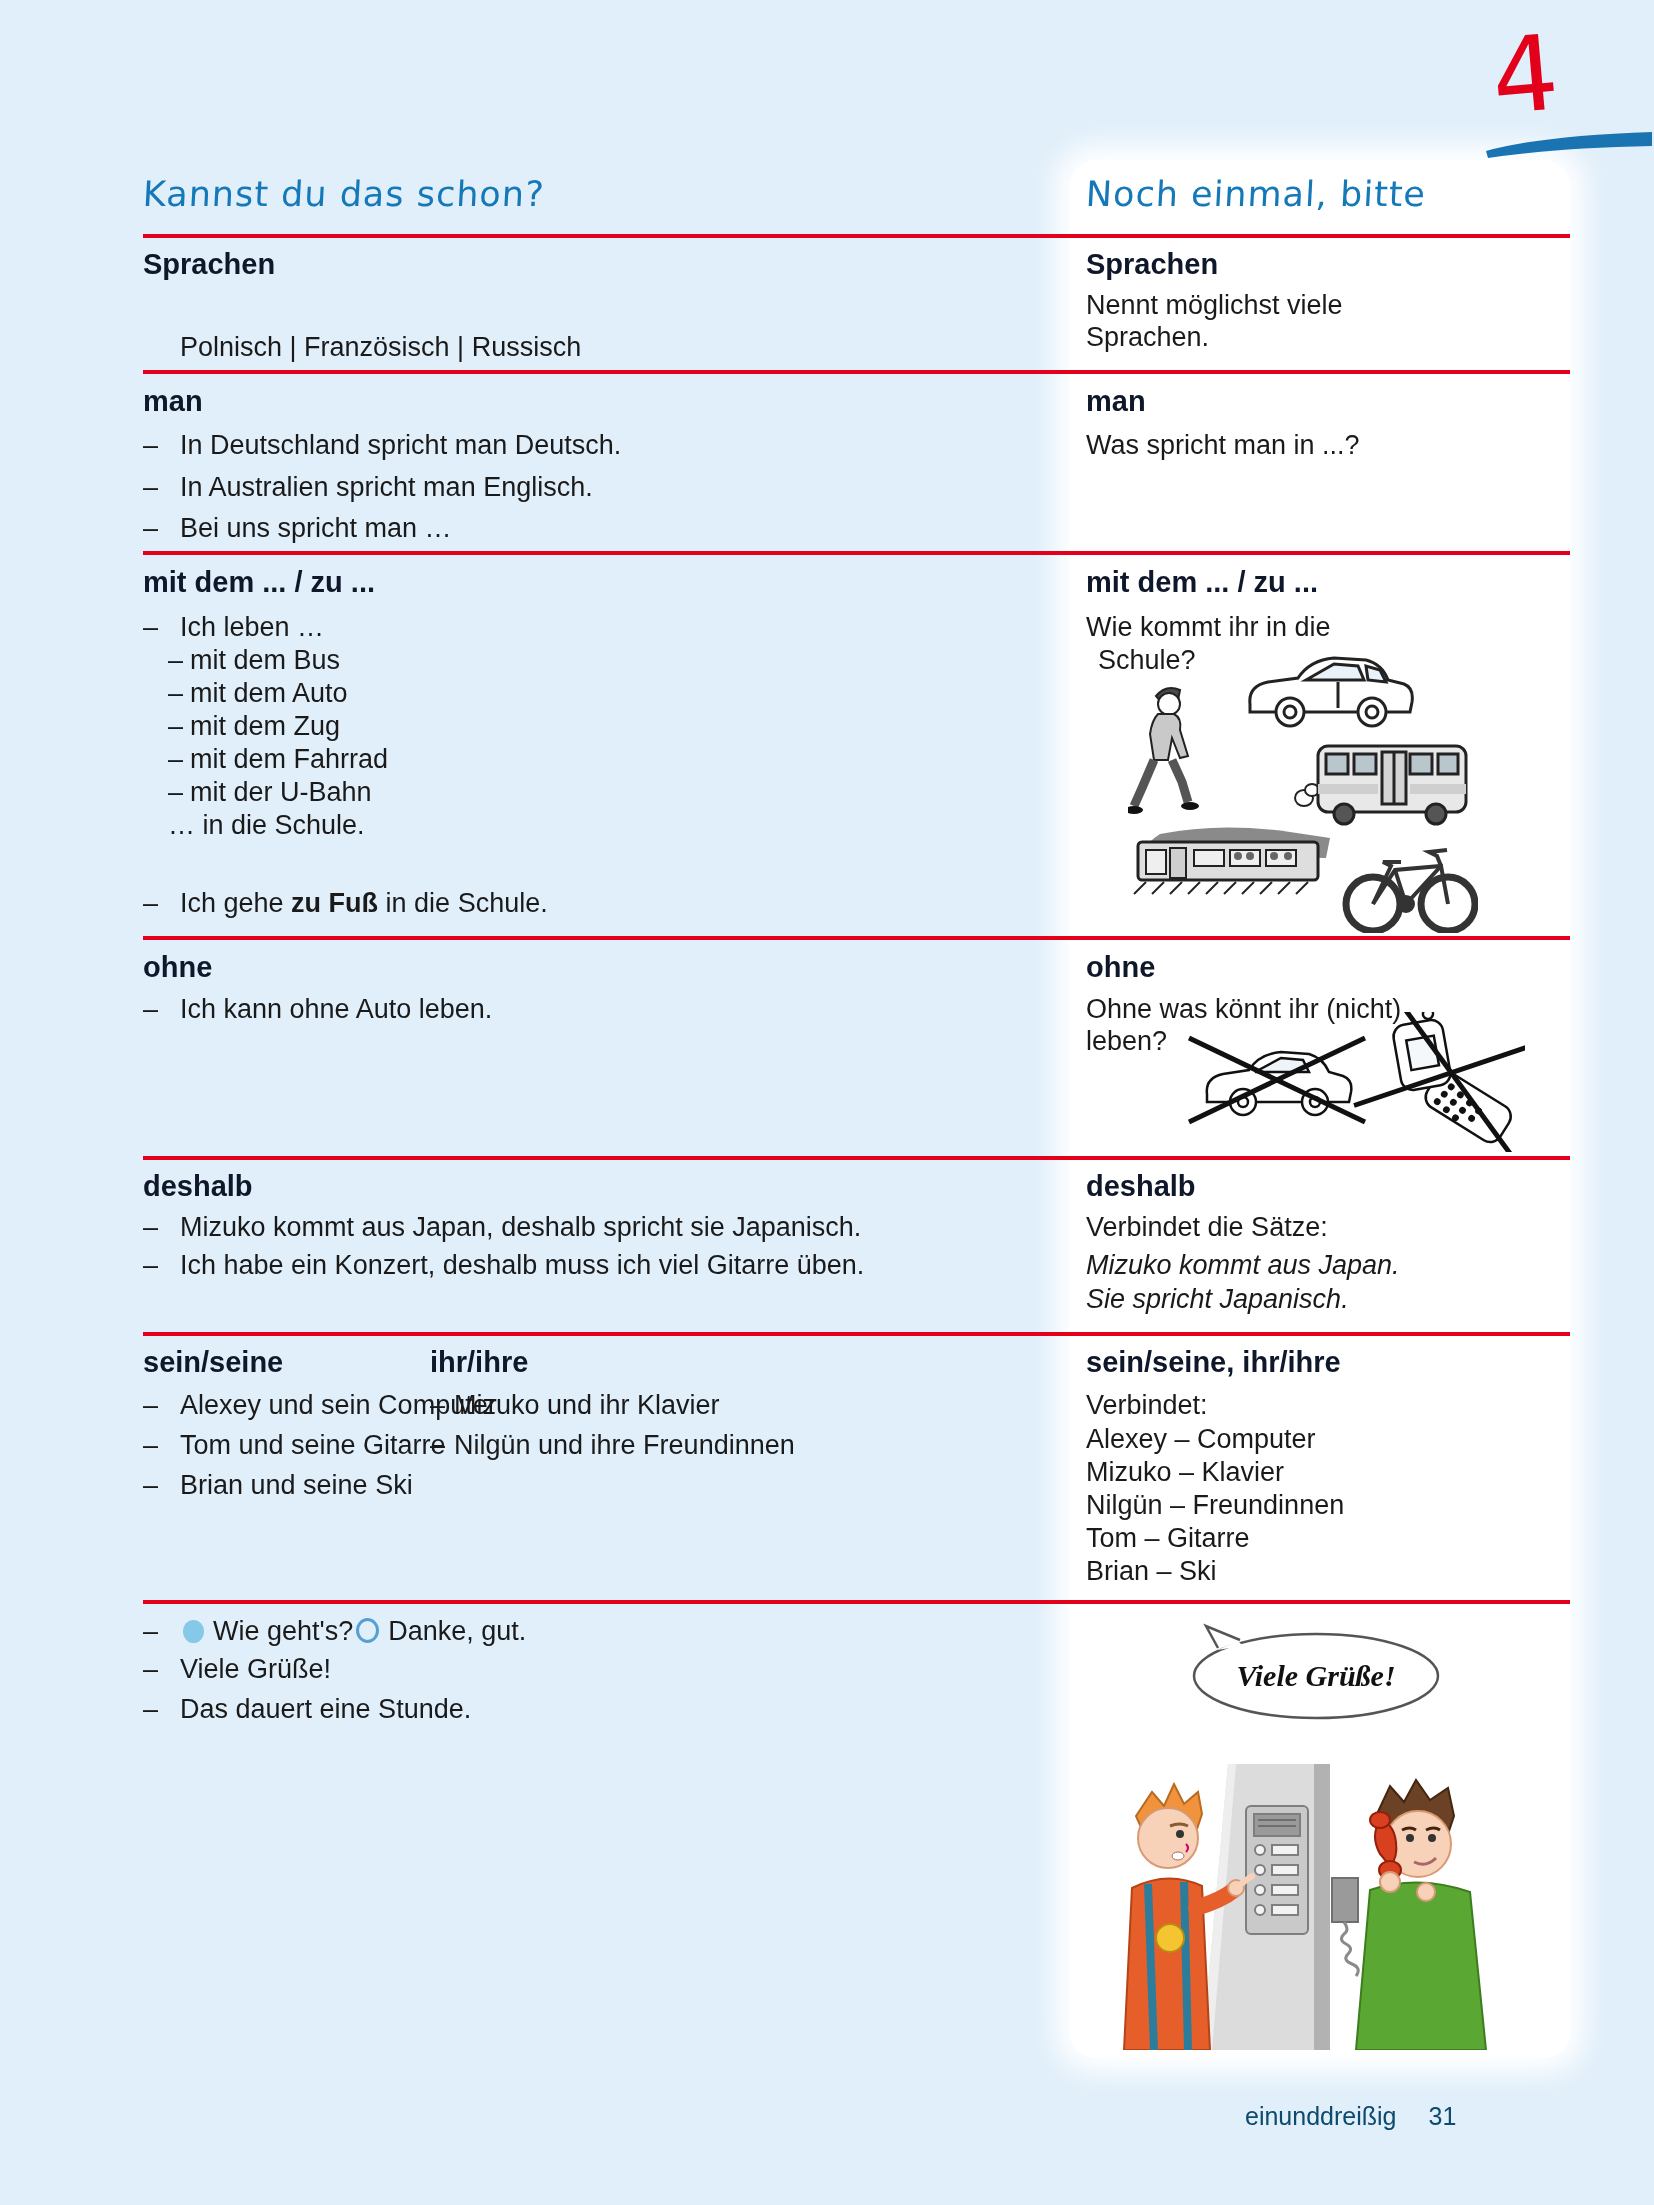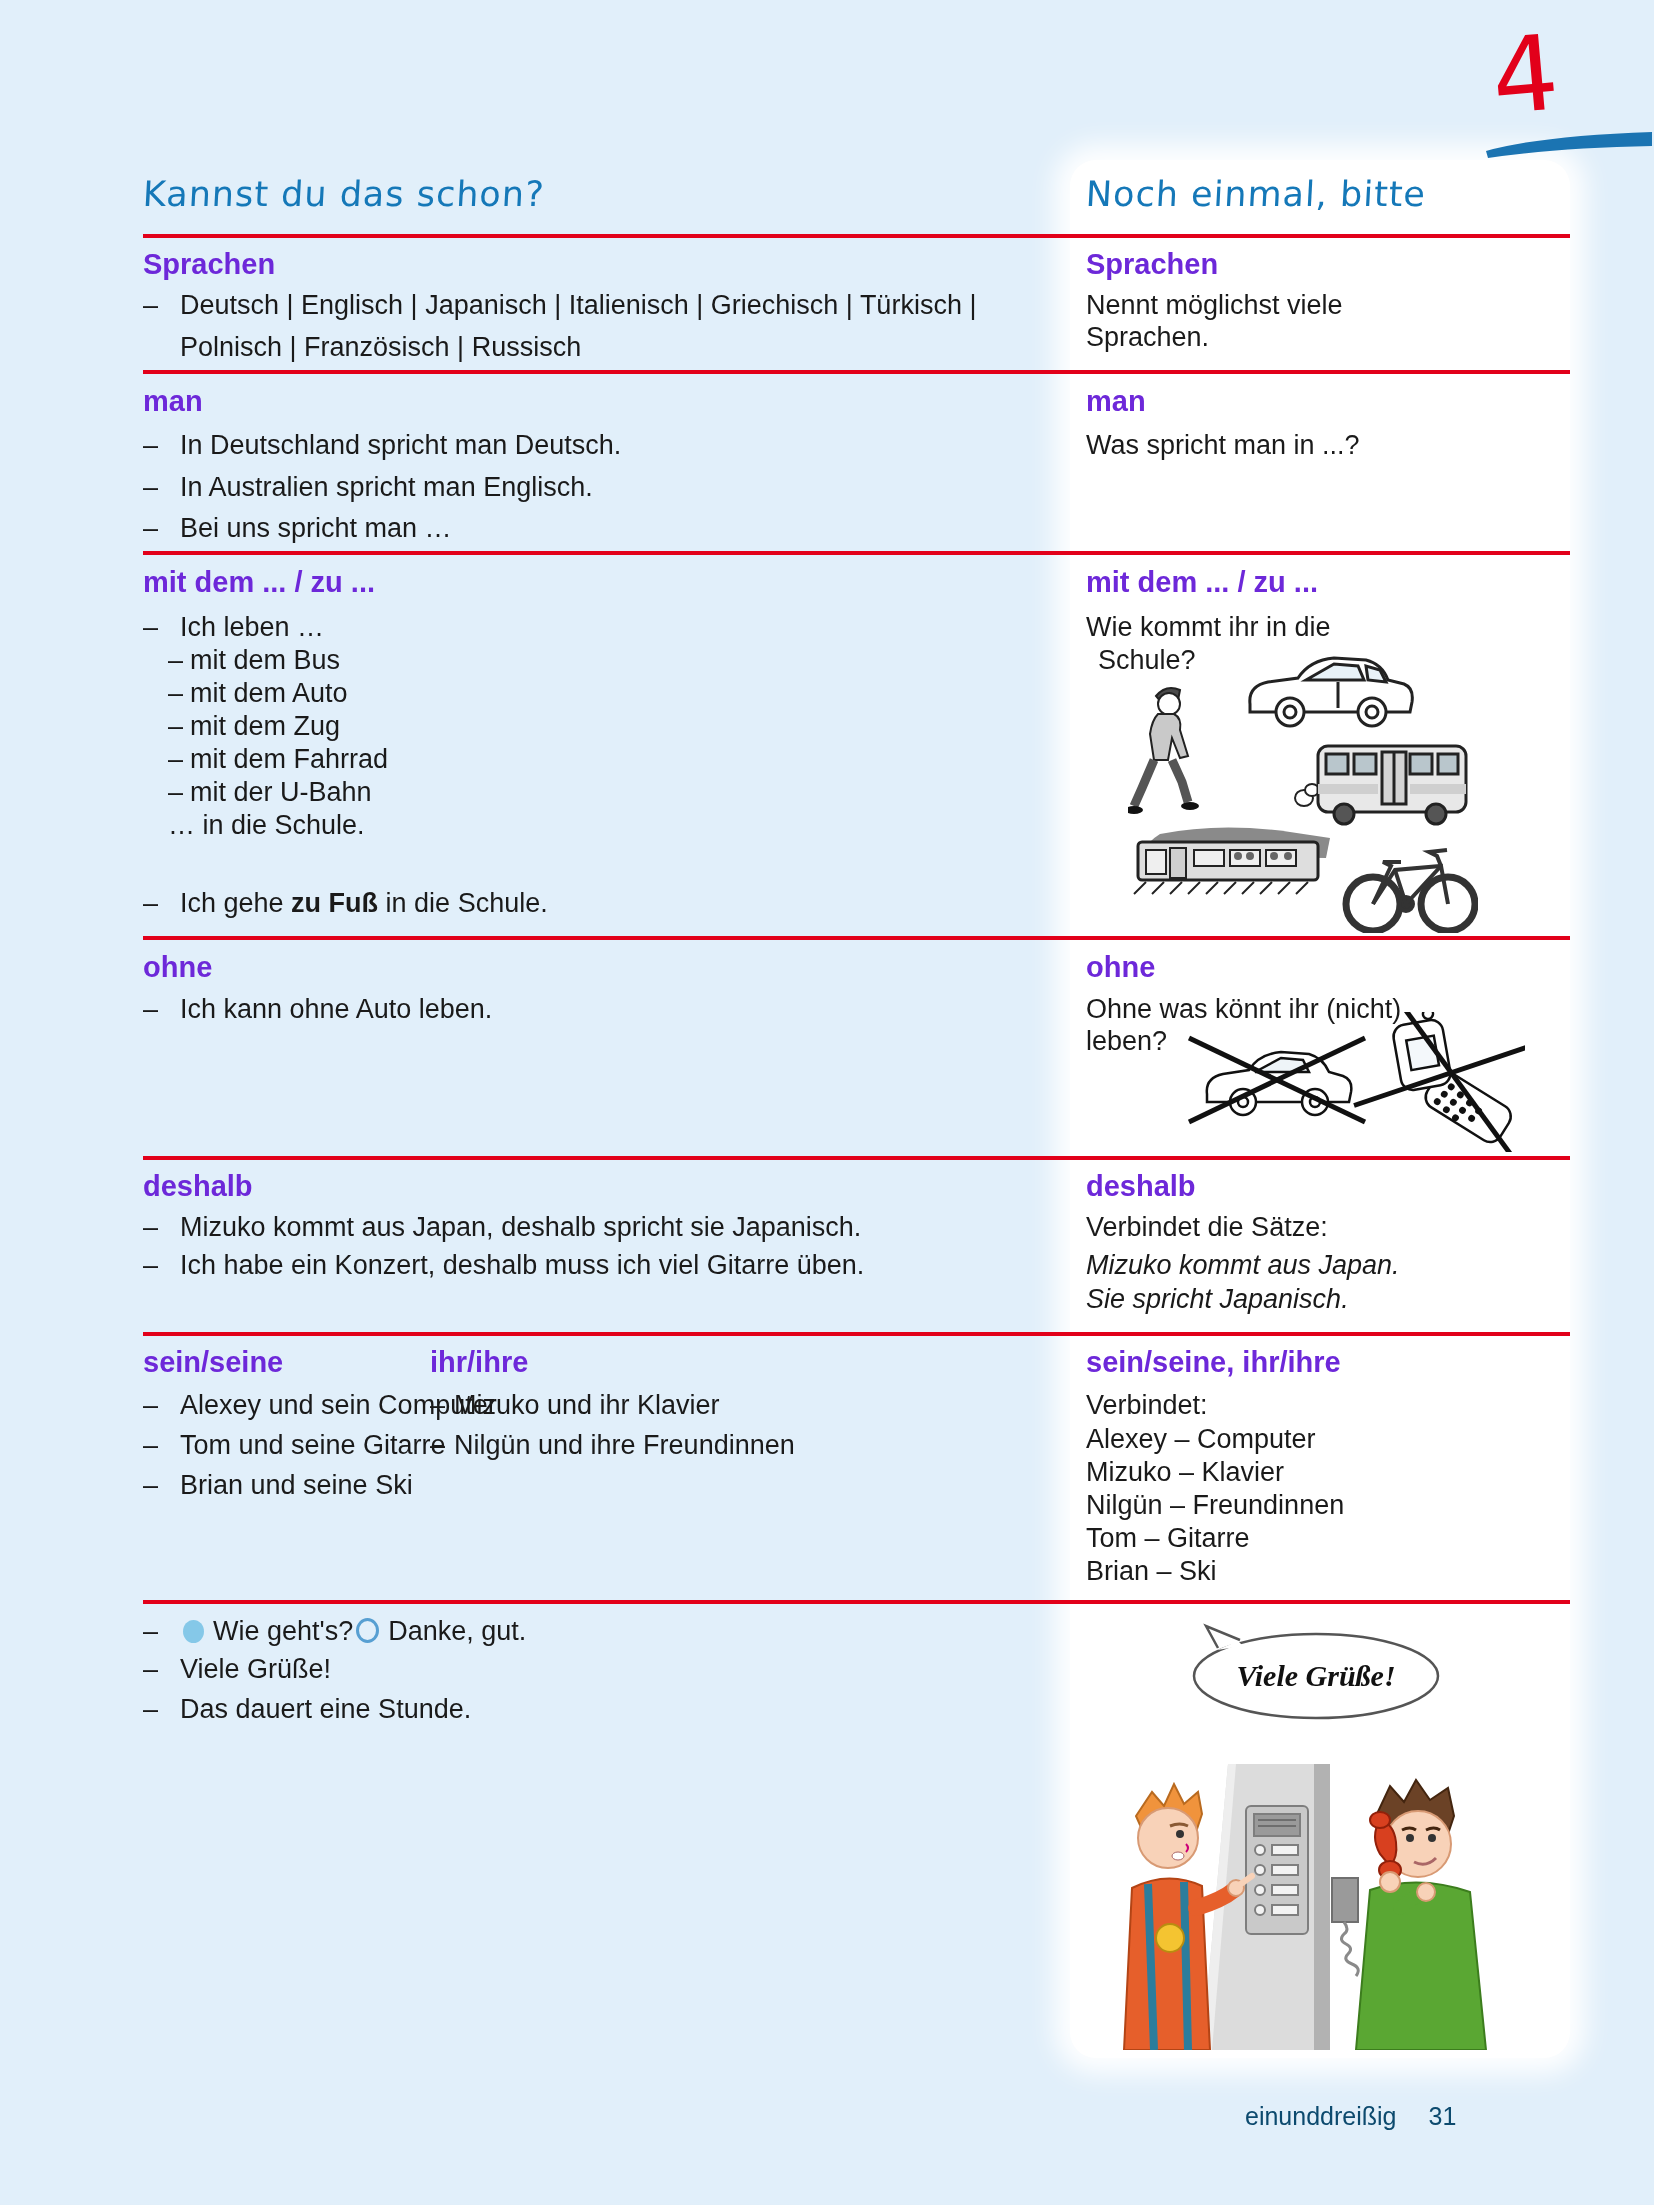--- a/index.html
+++ b/index.html
@@ -22,21 +22,21 @@
     background:#e2001a;z-index:3;
   }
   .col-title{
     position:absolute;z-index:4;
     font-family:"DejaVu Sans", sans-serif;
     font-size:35px;letter-spacing:1px;color:#1578b8;
     white-space:nowrap;transform:skewX(-3deg);
   }
   .sec-heading{
     position:absolute;z-index:4;
-    font-size:29px;font-weight:bold;color:#6d28d9;white-space:nowrap;
+    font-size:29px;font-weight:bold;color:#0f172a;white-space:nowrap;
   }
   .body-line{
     position:absolute;z-index:4;font-size:27px;line-height:34px;
     white-space:nowrap;
   }
   .dash-item{padding-left:37px;}
   .dash-item::before{content:"–";position:absolute;left:0;top:0;}
   .sub-item{padding-left:22px;}
   .sub-item::before{content:"–";position:absolute;left:0;top:0;}
   .tight{padding-left:24px;}
@@ -79,21 +79,20 @@
 
   <div class="rule" style="top:234px;"></div>
   <div class="rule" style="top:370px;"></div>
   <div class="rule" style="top:551px;"></div>
   <div class="rule" style="top:936px;"></div>
   <div class="rule" style="top:1156px;"></div>
   <div class="rule" style="top:1332px;"></div>
   <div class="rule" style="top:1600px;"></div>
 
   <div class="sec-heading" style="left:143px;top:248px;">Sprachen</div>
-  <div class="body-line dash-item" style="left:143px;top:288px;">Deutsch | Englisch | Japanisch | Italienisch | Griechisch | Türkisch |</div>
   <div class="body-line" style="left:180px;top:330px;">Polnisch | Französisch | Russisch</div>
 
   <div class="sec-heading" style="left:1086px;top:248px;">Sprachen</div>
   <div class="body-line" style="left:1086px;top:288px;">Nennt möglichst viele</div>
   <div class="body-line" style="left:1086px;top:320px;">Sprachen.</div>
 
   <div class="sec-heading" style="left:143px;top:385px;">man</div>
   <div class="body-line dash-item" style="left:143px;top:428px;">In Deutschland spricht man Deutsch.</div>
   <div class="body-line dash-item" style="left:143px;top:470px;">In Australien spricht man Englisch.</div>
   <div class="body-line dash-item" style="left:143px;top:511px;">Bei uns spricht man …</div>

